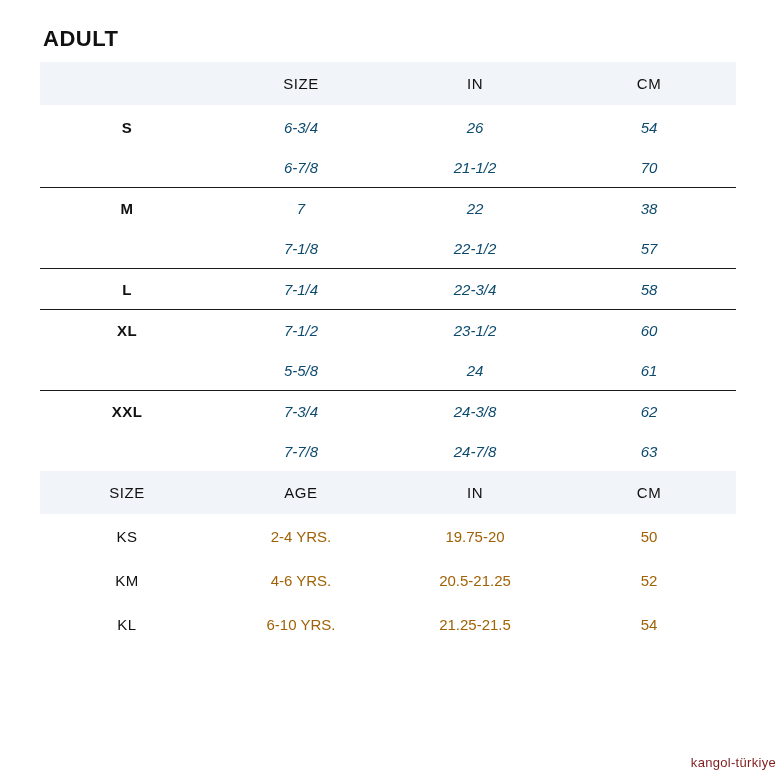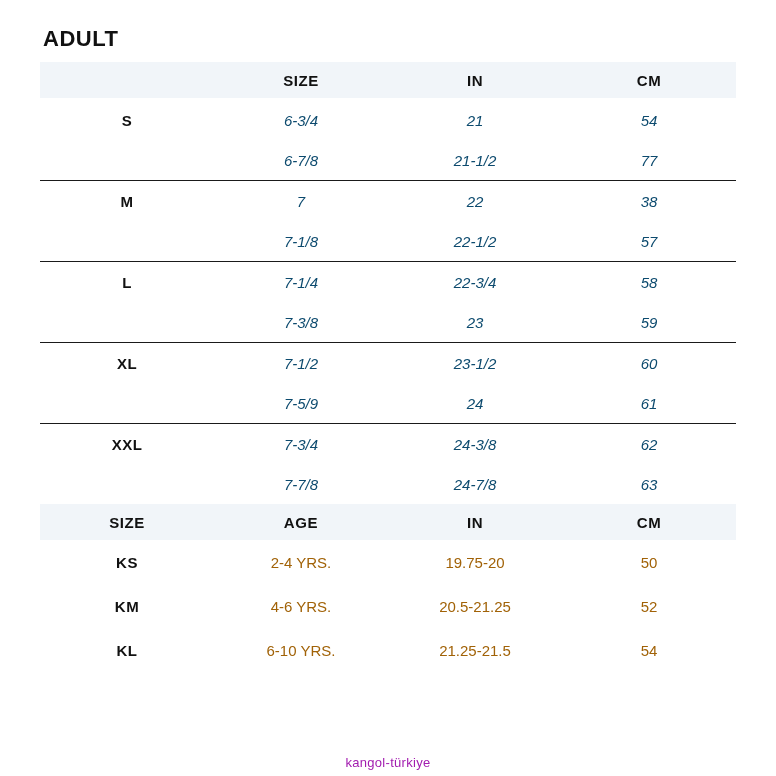--- a/index.html
+++ b/index.html
@@ -41,25 +41,25 @@
     text-align: center;
     font-size: 15px;
     padding: 0;
     height: 40px;
     vertical-align: middle;
   }
   thead tr {
     background: #f1f5f9;
   }
   thead th {
-    font-weight: bold;
+    font-weight: normal;
     font-size: 15px;
     letter-spacing: 0.6px;
     color: #111111;
-    height: 36px;
+    height: 43px;
   }
   .col-a { width: 174px; }
   .col-b { width: 174px; }
   .col-c { width: 174px; }
   .col-d { width: 174px; }
 
   td.label {
     font-weight: bold;
     letter-spacing: 0.5px;
     color: #111111;
@@ -73,34 +73,34 @@
     border-top: 1.5px solid #1a1a1a;
   }
   tbody.adult tr.first-row td {
     padding-top: 2px;
   }
   tbody.kids td {
     font-size: 15px;
     height: 44px;
   }
   tbody.kids td.label {
-    font-weight: bold;
+    font-weight: normal;
   }
   tbody.kids td.plain {
     color: #a16207;
     font-style: normal;
   }
   .watermark {
     position: absolute;
     left: 0;
     right: 0;
     bottom: 6px;
-    text-align: center;
+    text-align: right;
     font-size: 13px;
-    color: #a21caf;
+    color: #7f1d1d;
     letter-spacing: 0.3px;
   }
 </style>
 </head>
 <body>
 
 <div class="page">
 
   <h2 class="section-title">ADULT</h2>
 
@@ -116,62 +116,56 @@
         <th></th>
         <th>SIZE</th>
         <th>IN</th>
         <th>CM</th>
       </tr>
     </thead>
     <tbody class="adult">
       <tr class="first-row">
         <td class="label">S</td>
         <td class="value">6-3/4</td>
-        <td class="value">21</td>
+        <td class="value">26</td>
         <td class="value">54</td>
       </tr>
       <tr>
         <td class="label"></td>
         <td class="value">6-7/8</td>
         <td class="value">21-1/2</td>
-        <td class="value">77</td>
+        <td class="value">70</td>
       </tr>
       <tr class="group-top">
         <td class="label">M</td>
         <td class="value">7</td>
         <td class="value">22</td>
         <td class="value">38</td>
       </tr>
       <tr>
         <td class="label"></td>
         <td class="value">7-1/8</td>
         <td class="value">22-1/2</td>
         <td class="value">57</td>
       </tr>
       <tr class="group-top">
         <td class="label">L</td>
         <td class="value">7-1/4</td>
         <td class="value">22-3/4</td>
         <td class="value">58</td>
       </tr>
-      <tr>
-        <td class="label"></td>
-        <td class="value">7-3/8</td>
-        <td class="value">23</td>
-        <td class="value">59</td>
-      </tr>
       <tr class="group-top">
         <td class="label">XL</td>
         <td class="value">7-1/2</td>
         <td class="value">23-1/2</td>
         <td class="value">60</td>
       </tr>
       <tr>
         <td class="label"></td>
-        <td class="value">7-5/9</td>
+        <td class="value">5-5/8</td>
         <td class="value">24</td>
         <td class="value">61</td>
       </tr>
       <tr class="group-top">
         <td class="label">XXL</td>
         <td class="value">7-3/4</td>
         <td class="value">24-3/8</td>
         <td class="value">62</td>
       </tr>
       <tr>

